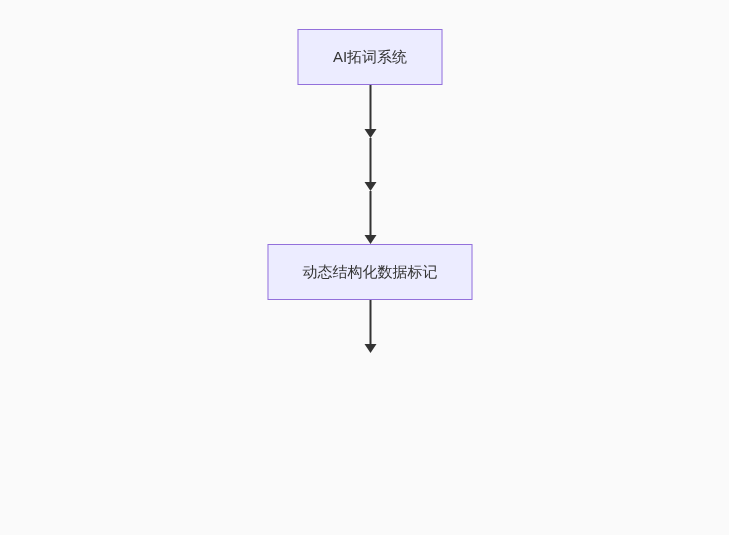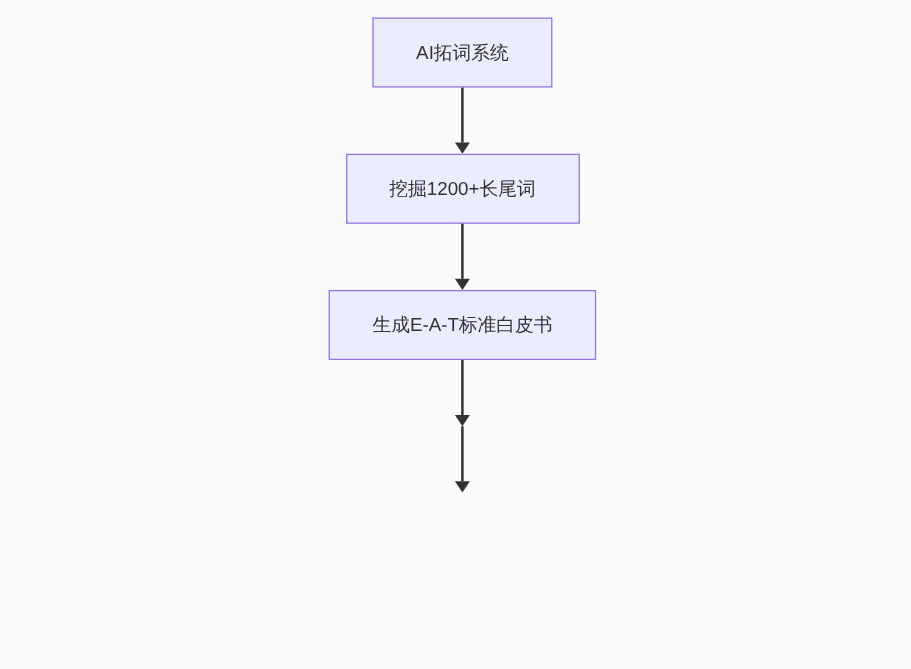--- a/index.html
+++ b/index.html
@@ -12,21 +12,21 @@
   * { margin: 0; padding: 0; box-sizing: border-box; }
   html, body {
     width: 729px;
     height: 535px;
     background: var(--background);
     font-family: "Liberation Sans", "DejaVu Sans", sans-serif;
     overflow: hidden;
   }
   .flowchart {
     position: absolute;
-    top: 14px;
+    top: 29px;
     left: 370px;
     transform: translateX(-50%);
     display: flex;
     flex-direction: column;
     align-items: center;
   }
   .flow-node {
     height: 56px;
     padding: 0 34px;
     background: var(--node-fill);
@@ -66,38 +66,35 @@
 
   <div class="flow-node">
     <span class="node-label">AI拓词系统</span>
   </div>
 
   <div class="flow-edge">
     <div class="edge-line"></div>
     <div class="edge-arrowhead"></div>
   </div>
 
-  <div class="flow-node">
-    <span class="node-label">挖掘1200+长尾词</span>
-  </div>
-
-  <div class="flow-edge">
-    <div class="edge-line"></div>
-    <div class="edge-arrowhead"></div>
-  </div>
-
-  <div class="flow-node">
-    <span class="node-label">生成E-A-T标准白皮书</span>
-  </div>
 
   <div class="flow-edge">
     <div class="edge-line"></div>
     <div class="edge-arrowhead"></div>
   </div>
 
 
   <div class="flow-edge">
     <div class="edge-line"></div>
     <div class="edge-arrowhead"></div>
   </div>
 
+  <div class="flow-node">
+    <span class="node-label">动态结构化数据标记</span>
+  </div>
+
+  <div class="flow-edge">
+    <div class="edge-line"></div>
+    <div class="edge-arrowhead"></div>
+  </div>
+
 
 </div>
 
 </body></html>

